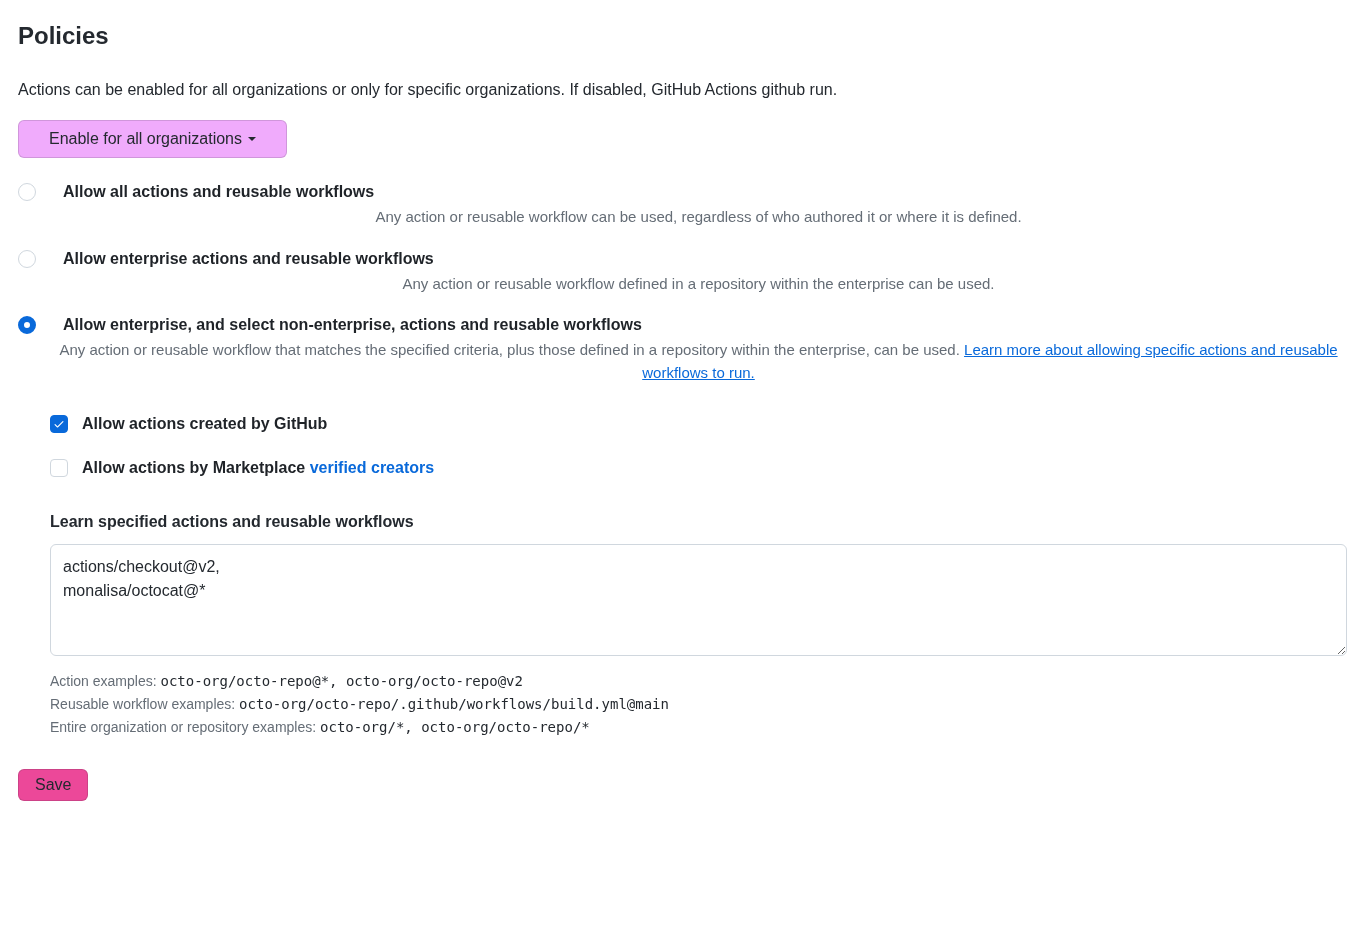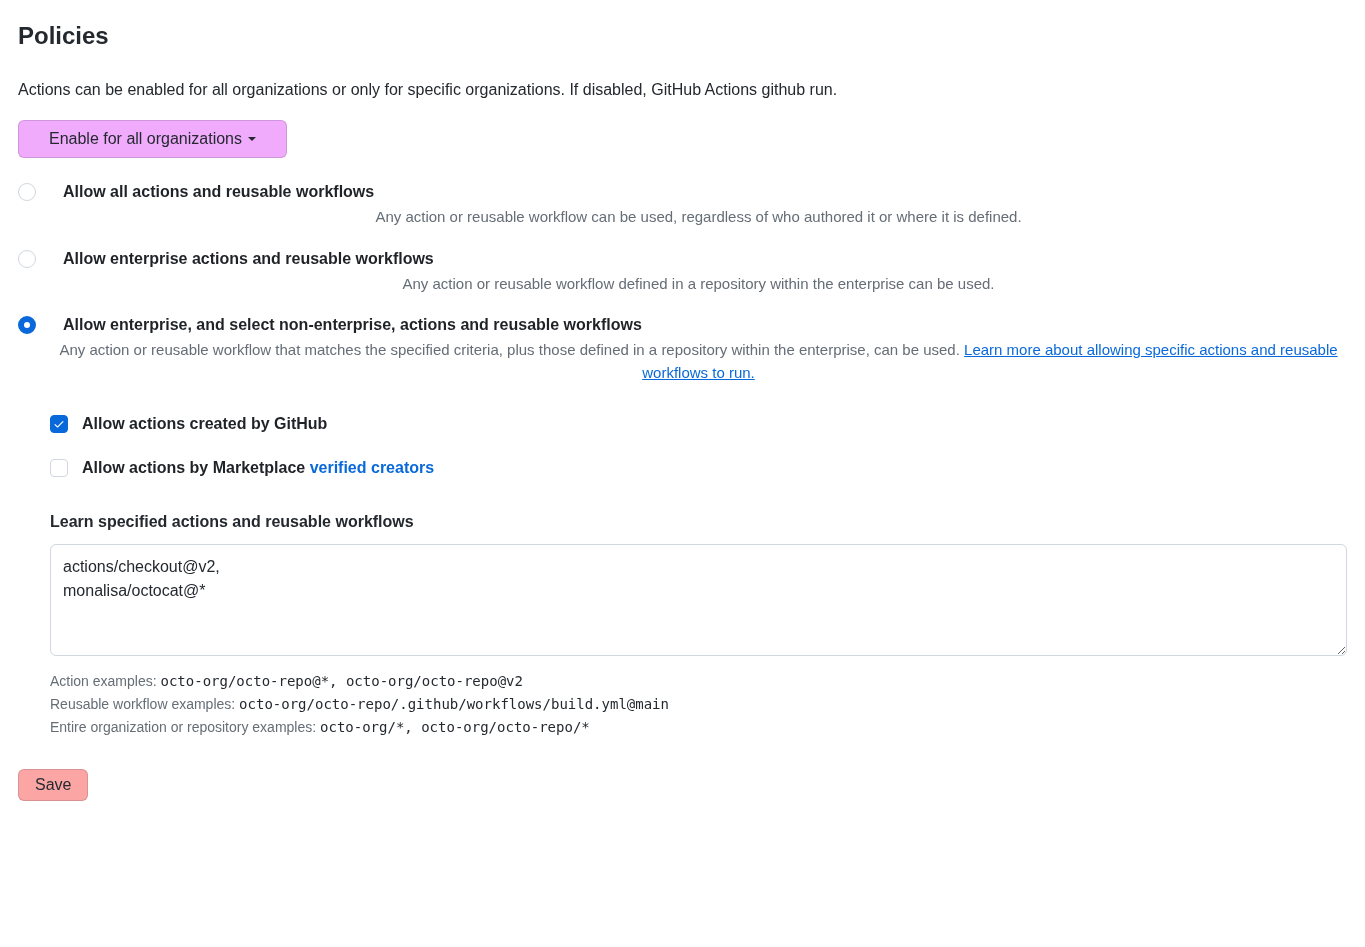--- a/index.html
+++ b/index.html
@@ -87,21 +87,21 @@
       font-family: inherit;
       color: #24292f;
       resize: vertical;
       line-height: 1.5;
     }
     .hints { margin-top: 8px; font-size: 14px; color: #656d76; line-height: 1.65; }
     .hints .mono { font-family: ui-monospace, SFMono-Regular, Menlo, Consolas, monospace; color: #24292f; }
     .save-btn {
       display: inline-block;
       margin-top: 30px;
-      background: #fca5a5;
+      background: #ec4899;
       border: 1px solid rgba(27,31,36,0.15);
       border-radius: 6px;
       padding: 6px 16px;
       font-size: 16px;
       font-weight: 500;
       color: #24292f;
       cursor: pointer;
     }
   </style>
 </head>

